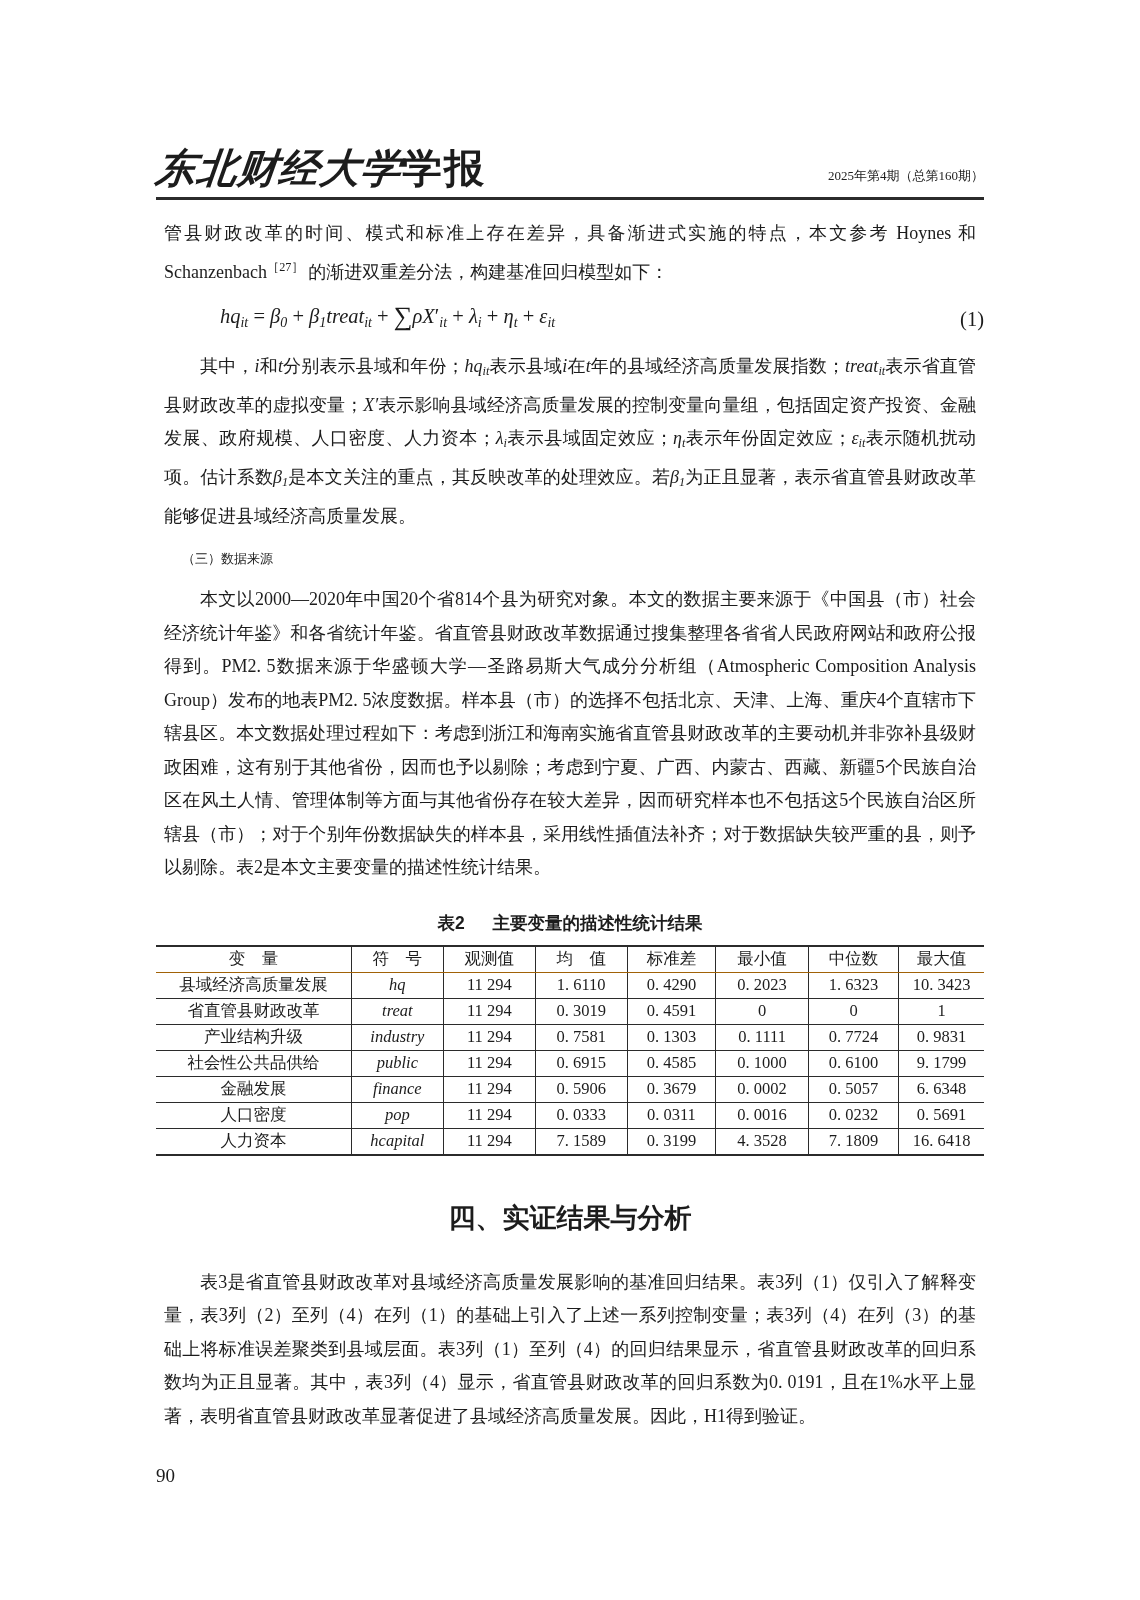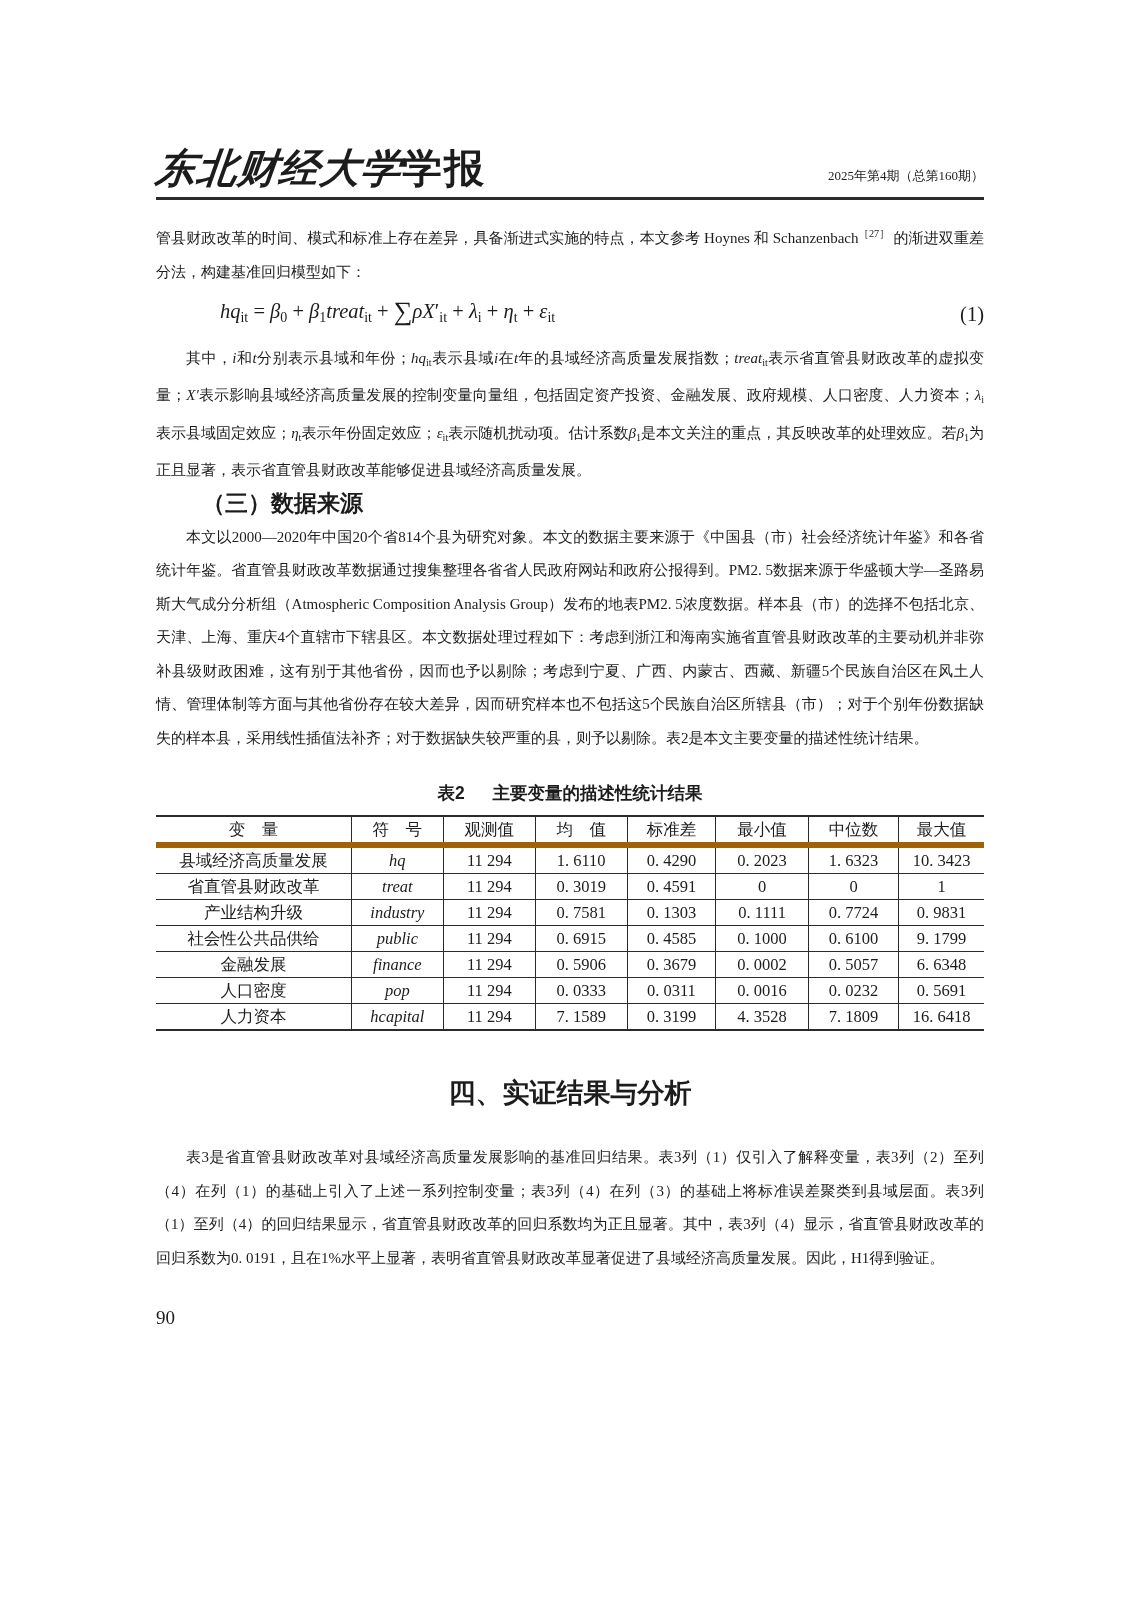--- a/index.html
+++ b/index.html
@@ -20,38 +20,38 @@
   }
   .logo{
     font-size:40px;font-weight:bold;line-height:1;
     font-family:"DejaVu Serif","Liberation Serif",serif;
   }
   .logo .callig{font-style:italic;transform:skewX(-6deg);display:inline-block;letter-spacing:1px;}
   .logo .print{font-style:normal;letter-spacing:2px;}
   .issue{font-size:13px;line-height:1.2;padding-bottom:4px;}
   
   .body-text{
-    margin:0;font-size:15px;line-height:33.5px;
+    margin:8px;font-size:18px;line-height:33.5px;
     text-align:justify;text-justify:inter-ideograph;
   }
   .indent{text-indent:2em;}
   .first-par{margin-top:17px;}
   
   .formula-row{
     display:flex;justify-content:space-between;align-items:center;
     padding-left:64px;margin:3px 0 5px 0;
     font-size:20.5px;line-height:38px;
   }
   .r-i{font-style:italic;}
-  .r-sub{font-size:0.68em;vertical-align:-0.28em;}
+  .r-sub{font-style:italic;font-size:0.68em;vertical-align:-0.28em;}
   .r-sup{font-size:0.68em;vertical-align:super;}
   .r-sum{font-style:normal;font-size:1.28em;vertical-align:-0.08em;}
   
   .h-sub{
-    margin:0;font-size:23px;line-height:33.5px;font-weight:bold;text-indent:2em;
+    margin:0;font-size:13px;line-height:33.5px;font-weight:normal;text-indent:2em;
     font-family:"Liberation Sans","DejaVu Sans",sans-serif;
   }
   .h-section{
     margin:44px 0 30px 0;text-align:center;font-size:27px;font-weight:bold;
     font-family:"Liberation Sans","DejaVu Sans",sans-serif;
   }
   
   .table-title{
     margin:26px 0 10px 0;text-align:center;font-size:17.5px;font-weight:bold;
     font-family:"Liberation Sans","DejaVu Sans",sans-serif;
@@ -59,21 +59,21 @@
   .table-title .tlabel{margin-right:28px;}
   table.stats{
     width:100%;border-collapse:collapse;
     border-top:2px solid #2b2b2b;border-bottom:2px solid #2b2b2b;
     font-size:16.5px;
   }
   table.stats th,table.stats td{
     text-align:center;vertical-align:middle;
     height:25px;padding:0 2px;font-weight:normal;
   }
-  table.stats thead th{border-bottom:6px solid #a16207;}
+  table.stats thead th{border-bottom:1px solid #a16207;}
   table.stats tbody tr:not(:last-child) td{border-bottom:1px solid #2b2b2b;}
   table.stats th:not(:last-child),table.stats td:not(:last-child){border-right:1px solid #2b2b2b;}
   table.stats .sym{font-style:italic;}
   col.c0{width:23.6%;} col.c1{width:11.1%;} col.c2{width:11.1%;} col.c3{width:11.1%;}
   col.c4{width:10.7%;} col.c5{width:11.2%;} col.c6{width:10.9%;}
   
   .page-number{margin-top:32px;font-size:19px;}
 </style>
 </head>
 <body>

